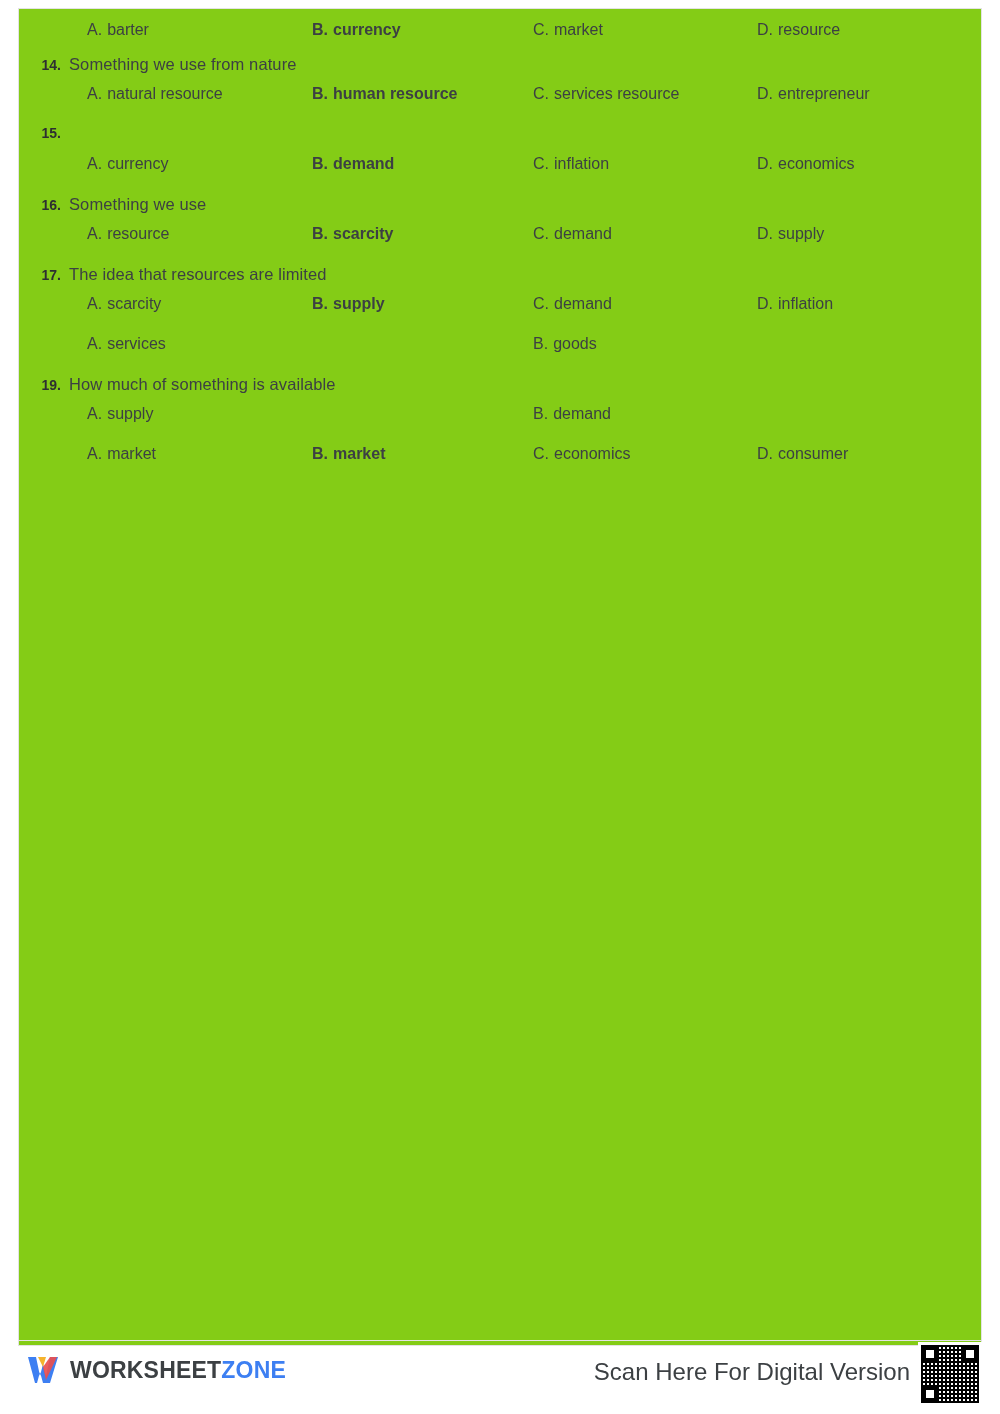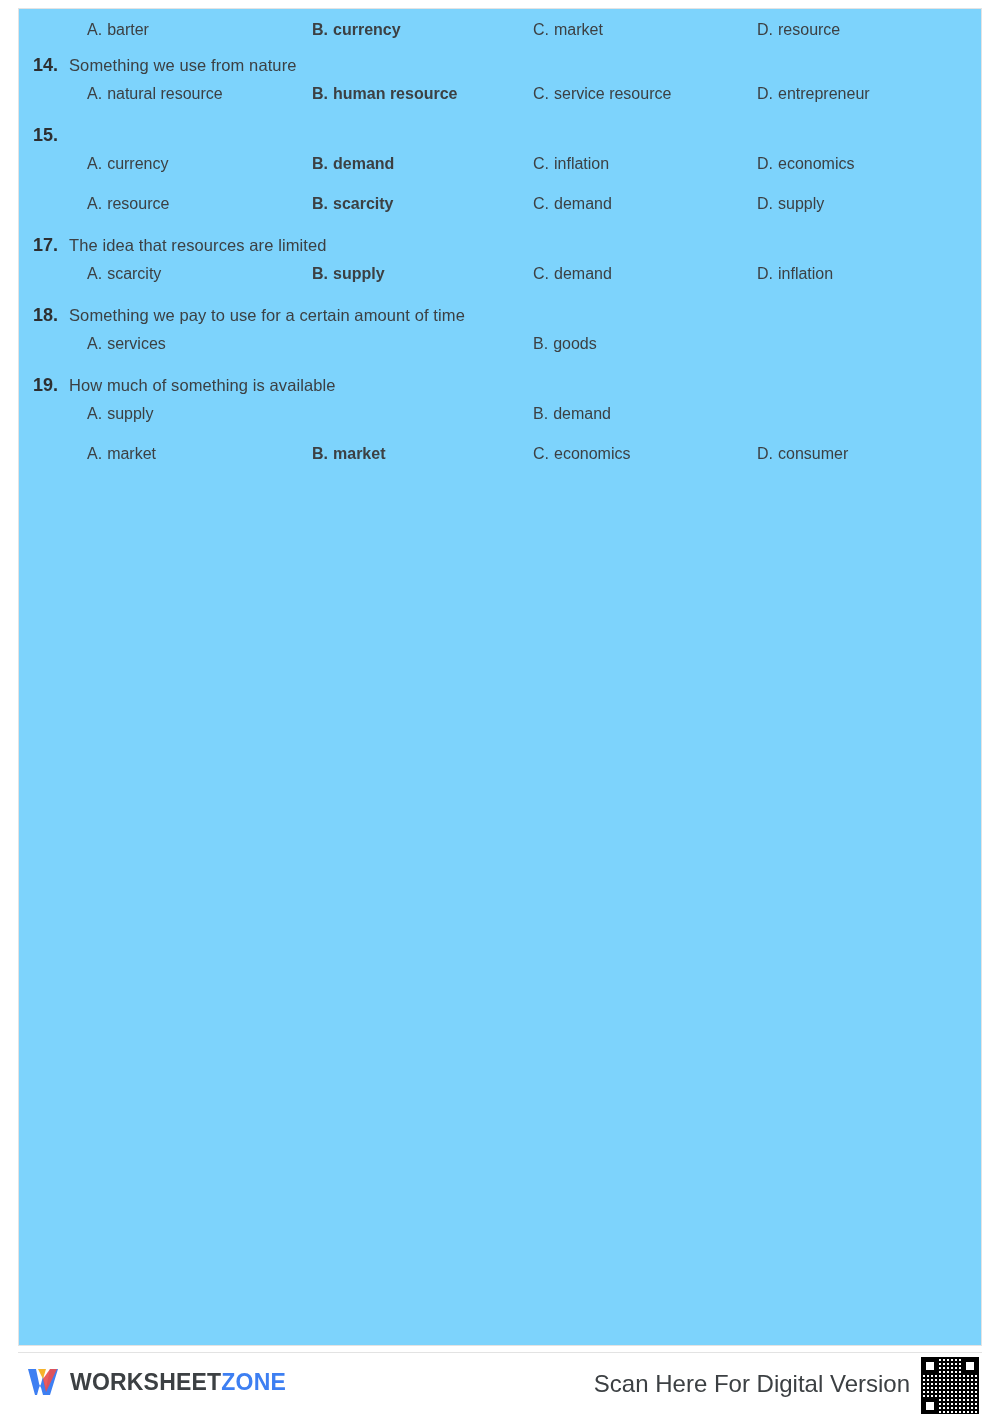--- a/index.html
+++ b/index.html
@@ -15,21 +15,21 @@
     position: relative;
     overflow: hidden;
   }
 
   .page-sheet {
     position: absolute;
     left: 18px;
     top: 8px;
     width: 964px;
     height: 1338px;
-    background: #7dd3fc;
+    background: #84cc16;
     border: 1px solid #e3e3e3;
     box-sizing: border-box;
   }
 
   .content {
     position: absolute;
     left: 8px;
     top: 12px;
     right: 8px;
   }
@@ -49,22 +49,23 @@
   .q-line {
     display: flex;
     align-items: baseline;
     padding-left: 6px;
     height: 30px;
   }
 
   .q-num {
     width: 36px;
     flex: 0 0 36px;
+    text-align: right;
     padding-right: 8px;
-    font-size: 18px;
+    font-size: 14px;
     font-weight: bold;
     color: #2d2f31;
     box-sizing: border-box;
   }
 
   .q-text {
     font-size: 16.5px;
     color: #3c4043;
     letter-spacing: 0.1px;
   }
@@ -95,21 +96,21 @@
 
   
   .two-col0 { left: 18px; }
   .two-col1 { left: 464px; }
 
   
   .footer {
     position: absolute;
     left: 18px;
     right: 18px;
-    bottom: 6px;
+    bottom: 18px;
     height: 56px;
     margin-top: 27px;
   }
 
   .footer-line {
     position: absolute;
     left: 0;
     right: 0;
     top: 0;
     height: 1px;
@@ -206,21 +207,21 @@
         <span class="q-text">Something we use from nature</span>
       </div>
       <div class="answers">
         <div class="ans col0">
           <span class="lbl">A.</span><span class="txt">natural resource</span>
         </div>
         <div class="ans col1">
           <span class="lbl">B.</span><span class="txt">human resource</span>
         </div>
         <div class="ans col2">
-          <span class="lbl">C.</span><span class="txt">service resource</span>
+          <span class="lbl">C.</span><span class="txt">services resource</span>
         </div>
         <div class="ans col3">
           <span class="lbl">D.</span><span class="txt">entrepreneur</span>
         </div>
       </div>
     </div>
 
     <div class="q-block">
       <div class="q-line">
         <span class="q-num">15.</span>
@@ -235,20 +236,24 @@
         <div class="ans col2">
           <span class="lbl">C.</span><span class="txt">inflation</span>
         </div>
         <div class="ans col3">
           <span class="lbl">D.</span><span class="txt">economics</span>
         </div>
       </div>
     </div>
 
     <div class="q-block">
+      <div class="q-line">
+        <span class="q-num">16.</span>
+        <span class="q-text">Something we use</span>
+      </div>
       <div class="answers">
         <div class="ans col0">
           <span class="lbl">A.</span><span class="txt">resource</span>
         </div>
         <div class="ans col1">
           <span class="lbl">B.</span><span class="txt">scarcity</span>
         </div>
         <div class="ans col2">
           <span class="lbl">C.</span><span class="txt">demand</span>
         </div>
@@ -273,24 +278,20 @@
         <div class="ans col2">
           <span class="lbl">C.</span><span class="txt">demand</span>
         </div>
         <div class="ans col3">
           <span class="lbl">D.</span><span class="txt">inflation</span>
         </div>
       </div>
     </div>
 
     <div class="q-block">
-      <div class="q-line">
-        <span class="q-num">18.</span>
-        <span class="q-text">Something we pay to use for a certain amount of time</span>
-      </div>
       <div class="answers">
         <div class="ans two-col0">
           <span class="lbl">A.</span><span class="txt">services</span>
         </div>
         <div class="ans two-col1">
           <span class="lbl">B.</span><span class="txt">goods</span>
         </div>
       </div>
     </div>
 

